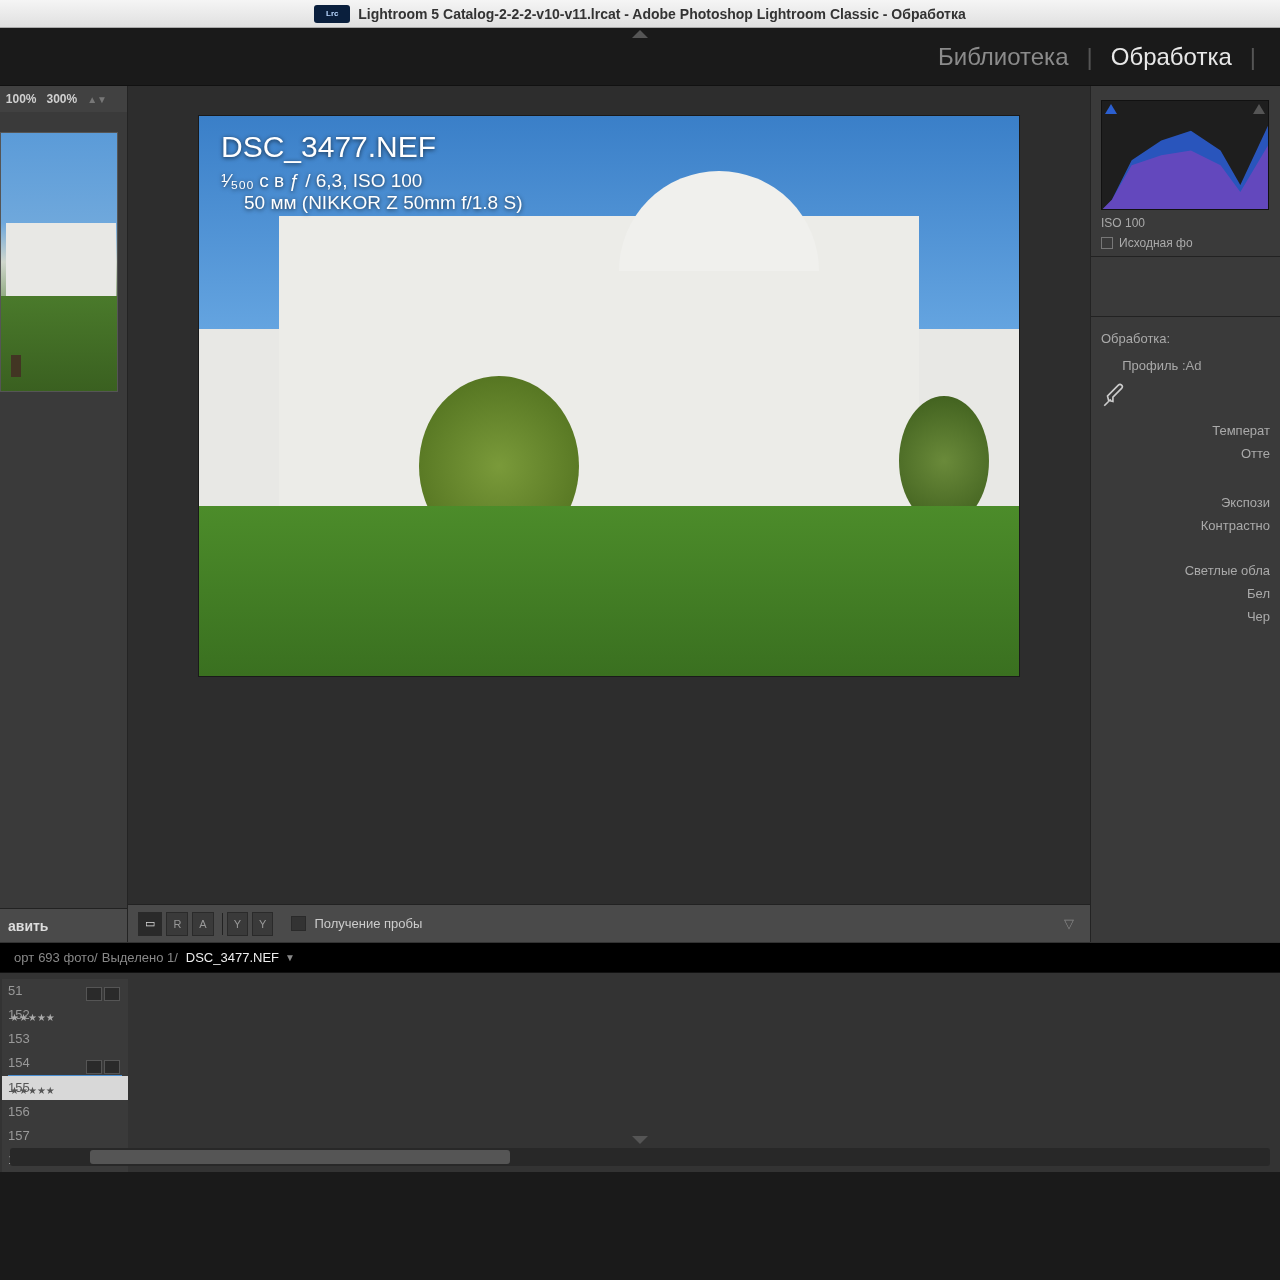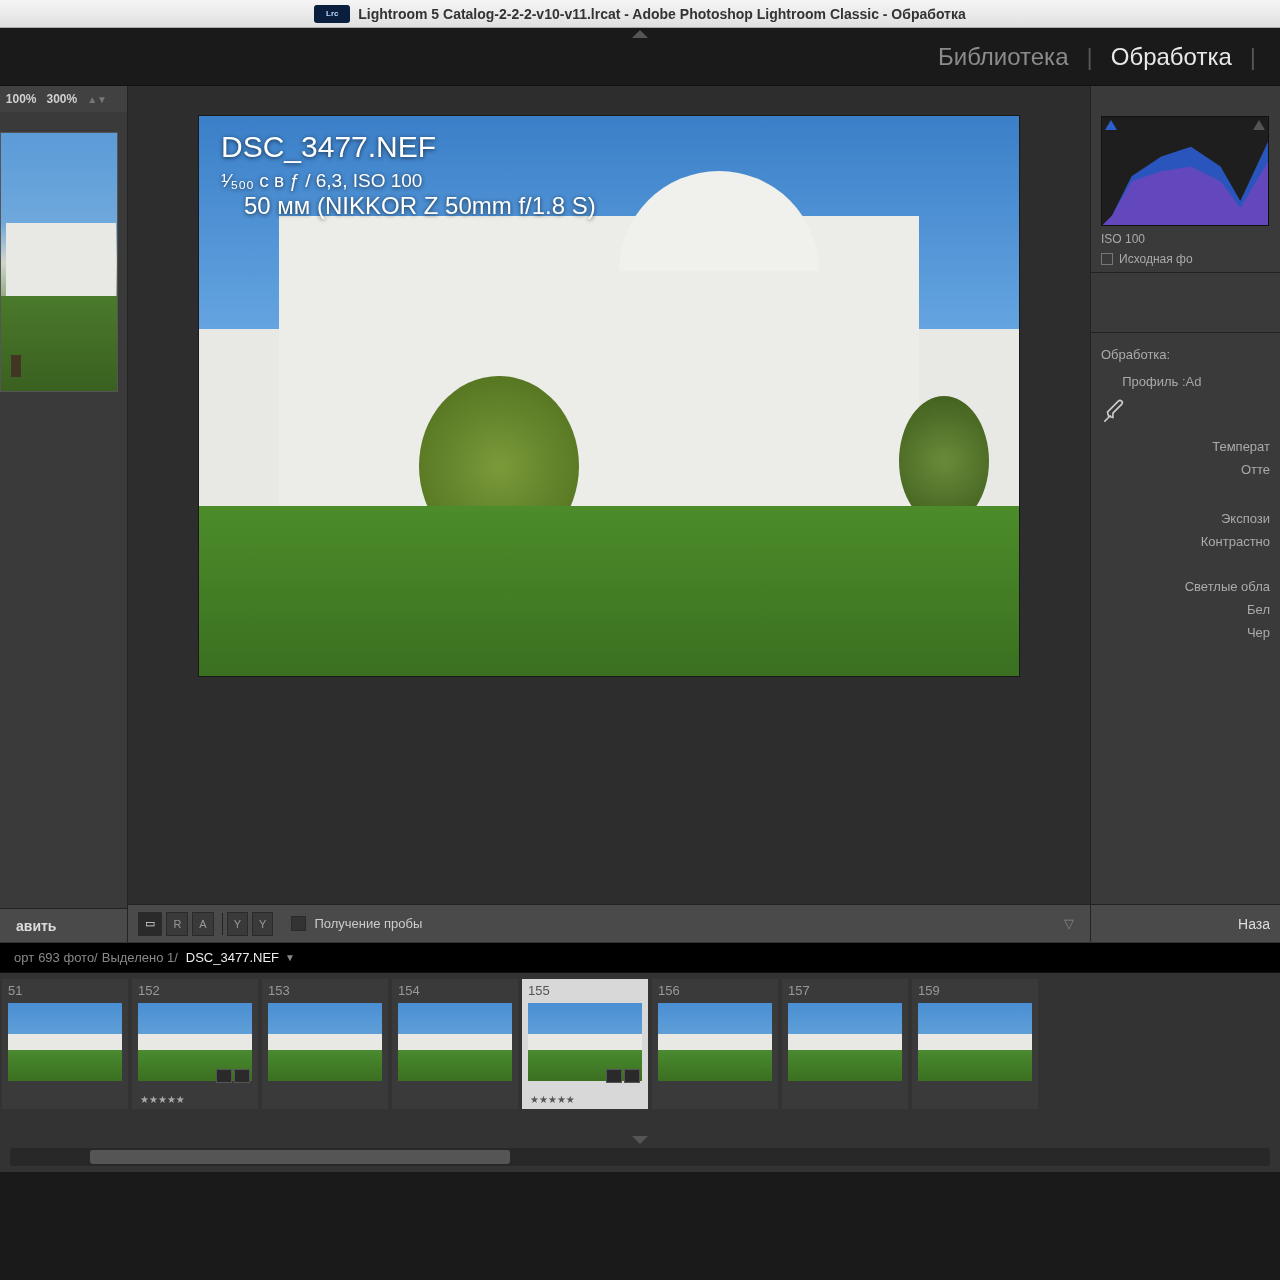--- a/index.html
+++ b/index.html
@@ -36,47 +36,47 @@
   
   .zoombar{height:26px;background:#414141;display:flex;align-items:center;justify-content:flex-end;padding:0 10px;font-size:12px;color:#d0d0d0;}
   .zoombar span{margin-right:10px;cursor:pointer;}
   .zoombar .chev{font-size:10px;color:#777;}
   .nav-thumb{margin:20px 0 0 0;}
   .nav-thumb .imgwrap{width:118px;height:260px;margin-left:0;background:linear-gradient(180deg,#5b9bd8 0%,#6fa8dc 35%,#cfd6cc 50%,#4a7a2b 80%);border:1px solid #555;position:relative;overflow:hidden;}
   .nav-thumb .building{position:absolute;left:5px;top:90px;width:110px;height:95px;background:#e8e8e5;}
   .nav-thumb .grass{position:absolute;bottom:0;left:0;right:0;height:95px;background:linear-gradient(#4a7a2b,#3a6020);}
   .nav-thumb .person{position:absolute;bottom:14px;left:10px;width:10px;height:22px;background:#423523;}
   .left .spacer{flex:1;}
-  .left .bottom-btn{height:34px;background:#4a4a4a;border-top:1px solid #222;display:flex;align-items:center;padding-left:16px;font-size:14px;color:#ddd;}
+  .left .bottom-btn{height:34px;background:#4a4a4a;border-top:1px solid #222;display:flex;align-items:center;padding-left:8px;font-size:14px;color:#ddd;}
   
   
   .canvas{flex:1;position:relative;padding:30px;}
   .photo{width:820px;height:560px;margin:0 auto;position:relative;background:linear-gradient(180deg,#4a8fd3 0%,#5f9fd8 32%,#6aa8de 38%,#e8e8e5 38%,#e8e8e5 70%,#5a8a30 70%,#449024 100%);box-shadow:0 0 0 1px #1a1a1a;}
   
   .photo .sky{position:absolute;inset:0 0 62% 0;background:linear-gradient(#3a7fc8,#64a4e0);}
   .photo .building{position:absolute;left:80px;top:100px;width:640px;height:300px;background:#ecece8;}
   .photo .dome{position:absolute;left:420px;top:55px;width:200px;height:100px;background:#f0f0ed;border-radius:100px 100px 0 0;}
   .photo .tree1{position:absolute;left:220px;top:260px;width:160px;height:180px;background:radial-gradient(circle,#7a9a3a,#4a6a1a);border-radius:50%;}
   .photo .tree2{position:absolute;right:30px;top:280px;width:90px;height:130px;background:radial-gradient(circle,#6a8a3a,#3a5a1a);border-radius:50%;}
   .photo .grass{position:absolute;bottom:0;left:0;right:0;height:170px;background:linear-gradient(#4c8c2a,#3a7020);}
   
   .photo .overlay{position:absolute;left:22px;top:14px;color:#fff;text-shadow:0 1px 4px rgba(0,0,0,.7);}
   .photo .overlay .fname{font-size:30px;font-weight:400;margin-bottom:6px;}
   .photo .overlay .meta1{font-size:19px;}
-  .photo .overlay .meta2{font-size:24px;padding-left:23px;}
+  .photo .overlay .meta2{font-size:19px;padding-left:23px;}
   
   
   .center-toolbar{height:38px;background:#4a4a4a;border-top:1px solid #222;display:flex;align-items:center;padding:0 10px;font-size:13px;color:#ccc;}
   .ct-btn{display:inline-flex;align-items:center;justify-content:center;height:24px;border:1px solid #2a2a2a;background:#3a3a3a;margin-right:4px;padding:0 6px;color:#999;font-size:11px;cursor:pointer;}
   .ct-btn.first{background:#2a2a2a;color:#ddd;}
   .ct-check{width:15px;height:15px;border:1px solid #2a2a2a;background:#333;margin:0 8px 0 14px;}
   .ct-expand{margin-left:auto;width:22px;text-align:center;color:#888;cursor:pointer;}
   
   
-  .hist-panel{padding:14px 2px 6px 10px;margin-top:16px;}
+  .hist-panel{padding:14px 2px 6px 10px;}
   .hist{width:168px;height:110px;background:#1e1e1e;position:relative;border:1px solid #111;overflow:hidden;}
   .hist svg{position:absolute;inset:0;}
   .hist .clip{position:absolute;top:3px;left:3px;width:0;height:0;border-left:6px solid transparent;border-right:6px solid transparent;border-bottom:10px solid #2b5fd0;}
   .hist .clip.r{left:auto;right:3px;border-bottom-color:#555;}
   .iso-line{font-size:12px;color:#aaa;margin-top:6px;}
   .orig-line{display:flex;align-items:center;font-size:12px;color:#aaa;margin-top:6px;}
   .orig-line .cb{width:12px;height:12px;border:1px solid #777;margin-right:6px;}
   
   .r-section{border-top:1px solid #222;padding:14px 10px;position:relative;}
   .r-label{font-size:13px;color:#aaa;margin-bottom:12px;text-align:left;}
@@ -86,21 +86,21 @@
   .eyedrop svg{width:26px;height:26px;stroke:#ccc;fill:none;}
   .right .bottom-btn{margin-top:auto;height:38px;background:#4a4a4a;border-top:1px solid #222;display:flex;align-items:center;justify-content:flex-end;padding-right:10px;font-size:14px;color:#ddd;}
   
   
   .fs-info{height:30px;background:#000;color:#ccc;display:flex;align-items:center;padding:0 14px;font-size:13px;border-top:1px solid #333;}
   .fs-info .dim{color:#888;margin-right:4px;}
   .fs-info .fname{color:#eee;margin-left:4px;}
   .fs-info .dd{margin-left:6px;color:#888;font-size:10px;}
   
   
-  .filmstrip{height:200px;background:#333;display:flex;align-items:flex-start;padding:6px 0 0 0;overflow:hidden;position:relative;border-top:1px solid #111;}
+  .filmstrip{height:200px;background:#333;display:flex;align-items:flex-start;padding:6px 0 0 0;overflow:hidden;position:relative;border-top:1px solid #111;flex-direction:column;}
   .thumb{width:126px;height:130px;margin:0 2px;background:#3a3a3a;position:relative;cursor:pointer;}
   .thumb .num{position:absolute;top:4px;left:6px;font-size:13px;color:#999;}
   .thumb .img{position:absolute;top:24px;left:6px;right:6px;height:78px;background:linear-gradient(180deg,#4a8fd3 0%,#5f9fd8 40%,#e8e8e5 40%,#e8e8e5 60%,#4a8a30 60%,#3a7020 100%);}
   .thumb.sel{background:#d8d8d8;}
   .thumb.sel .num{color:#555;}
   .thumb.starred::after{content:"★★★★★";position:absolute;bottom:4px;left:8px;font-size:10px;color:#aaa;}
   .thumb.sel.starred::after{color:#555;}
   .thumb .badges{position:absolute;bottom:26px;right:8px;display:flex;gap:2px;}
   .thumb .badge{width:16px;height:14px;background:#2a2a2a;border:1px solid #555;}
   .filmstrip .scrollbar{position:absolute;bottom:6px;left:10px;right:10px;height:18px;background:#282828;border-radius:3px;}
@@ -220,21 +220,20 @@
           <span>Светлые обла</span>
         </div>
       <div class="r-row">
           <span>Бел</span>
         </div>
       <div class="r-row">
           <span>Чер</span>
         </div>
     </div>
 
-    <div class="bottom-btn">Наза</div>
   </div>
 </div>
 
 <div class="fs-info">
   <span class="dim">орт</span>
   <span class="dim">693 фото/</span>
   <span class="dim">Выделено 1/</span>
   <span class="fname">DSC_3477.NEF</span>
   <span class="dd">▼</span>
 </div>

